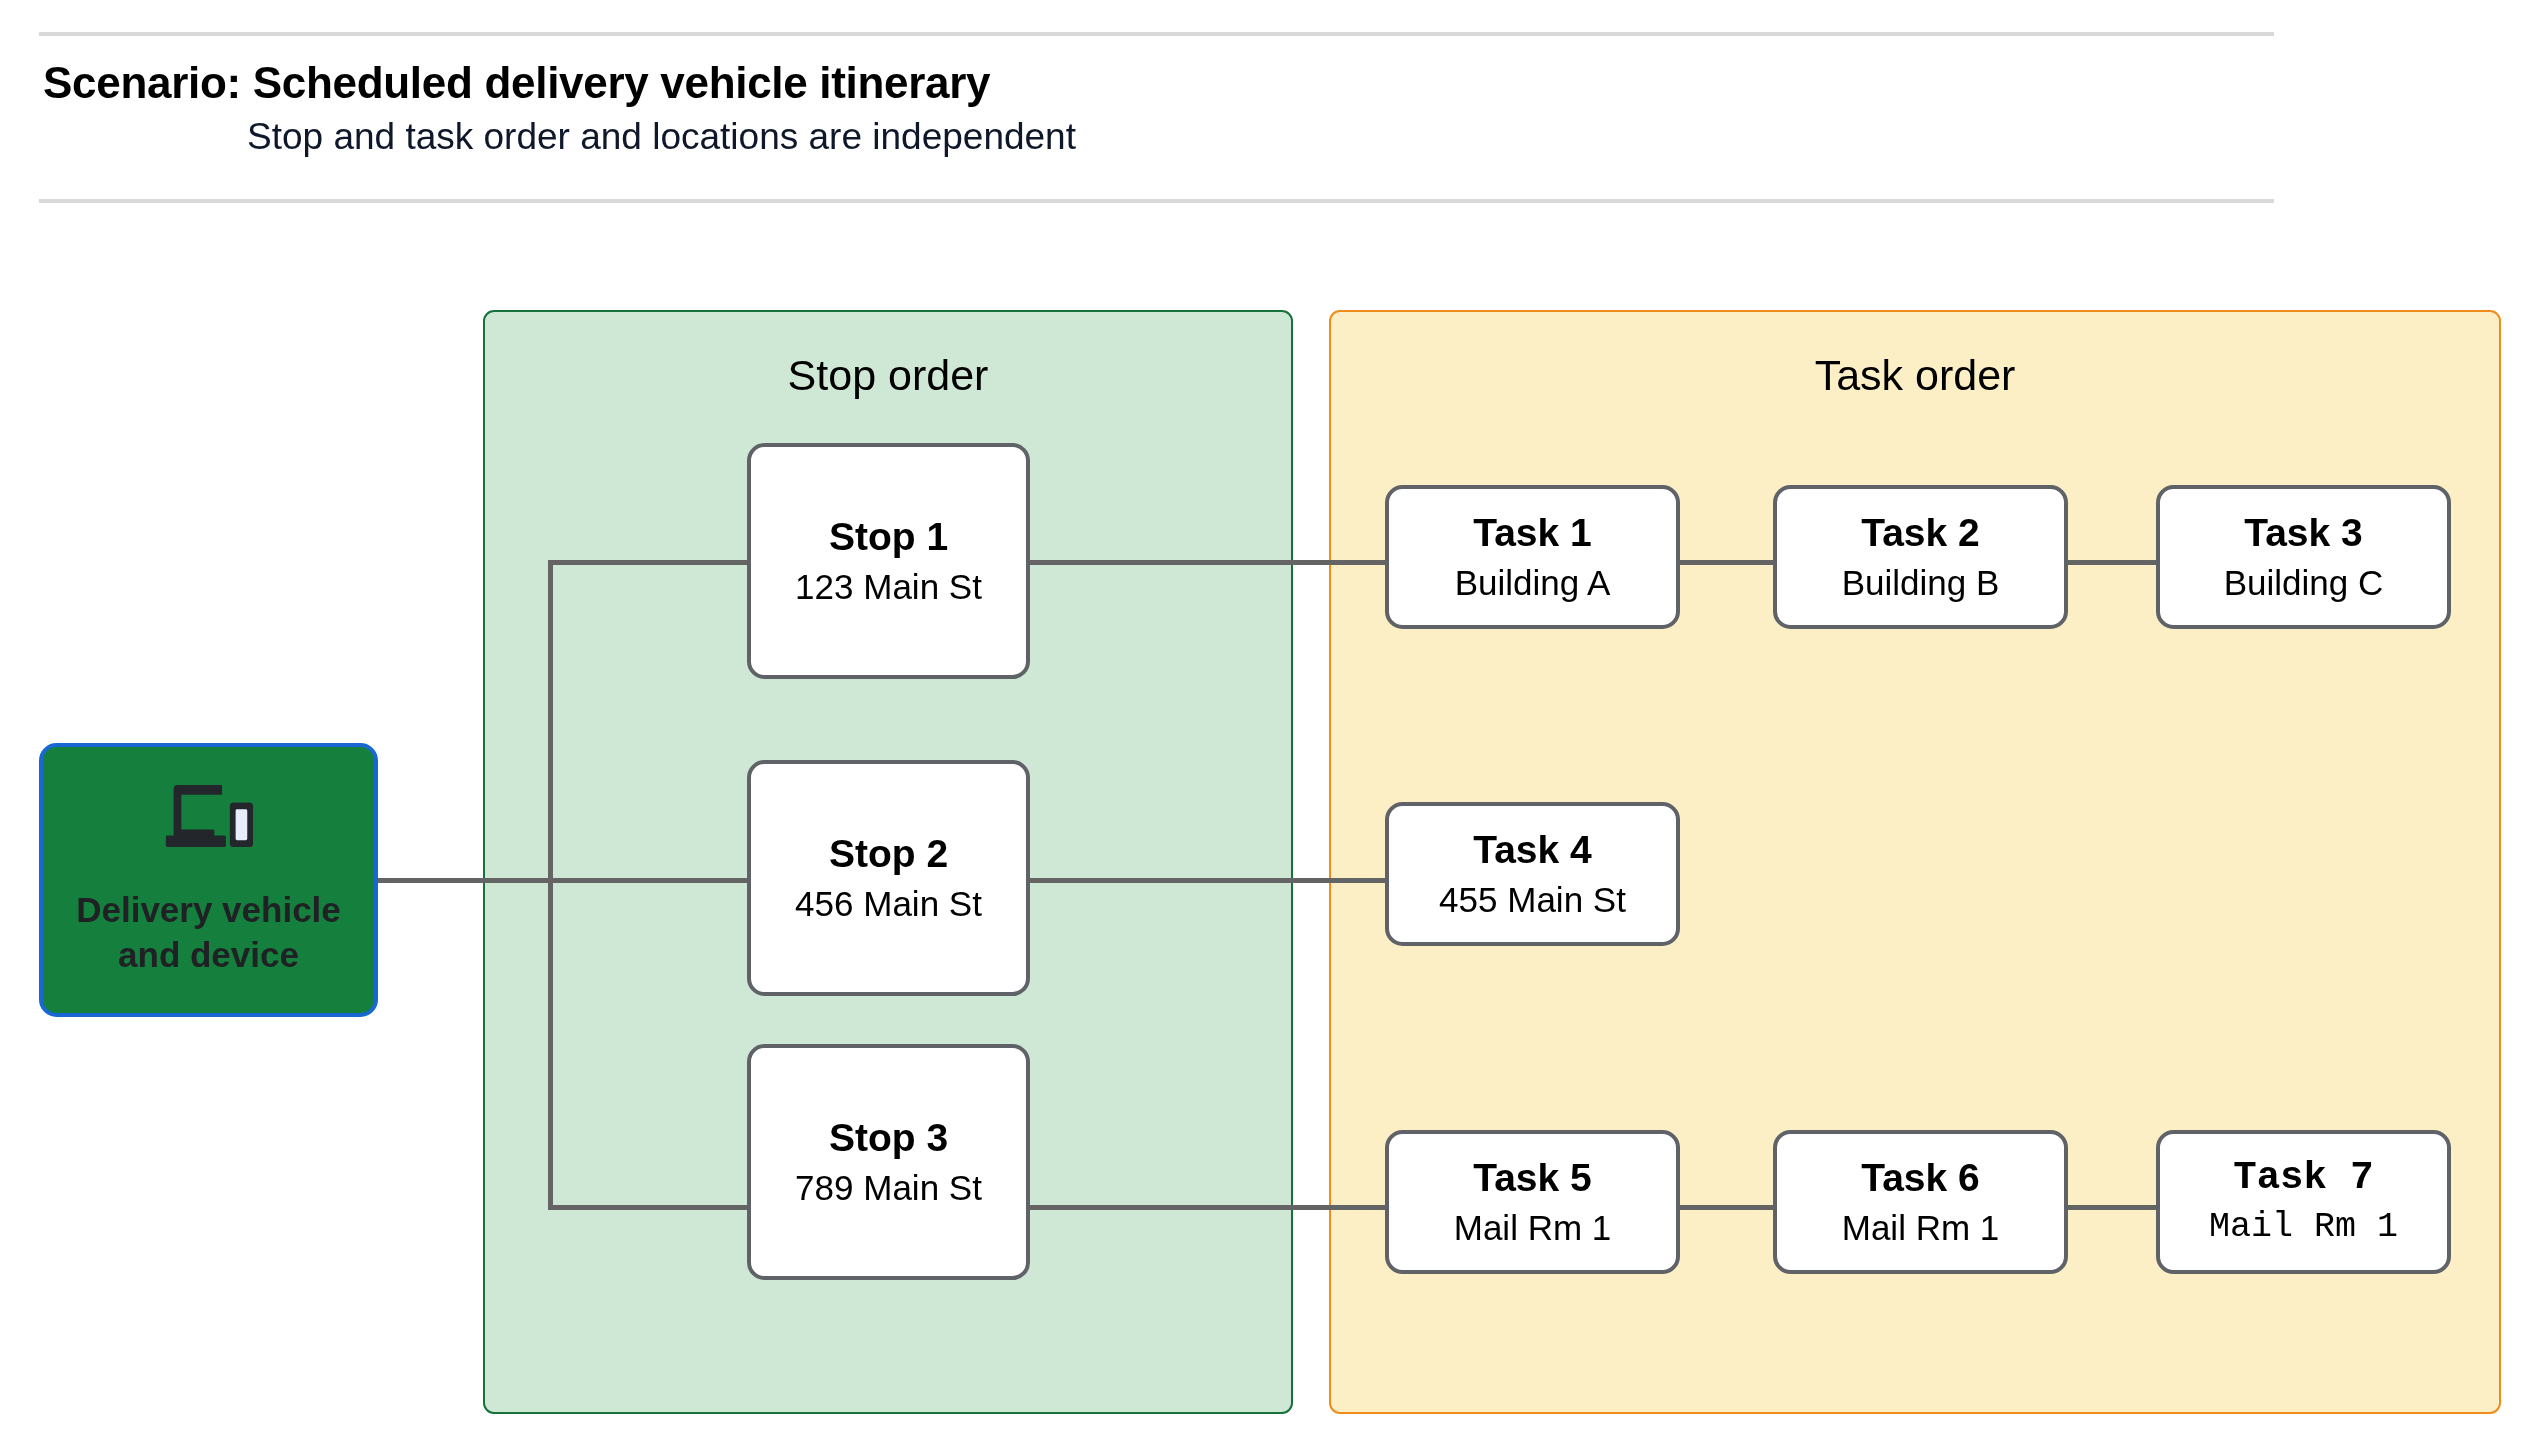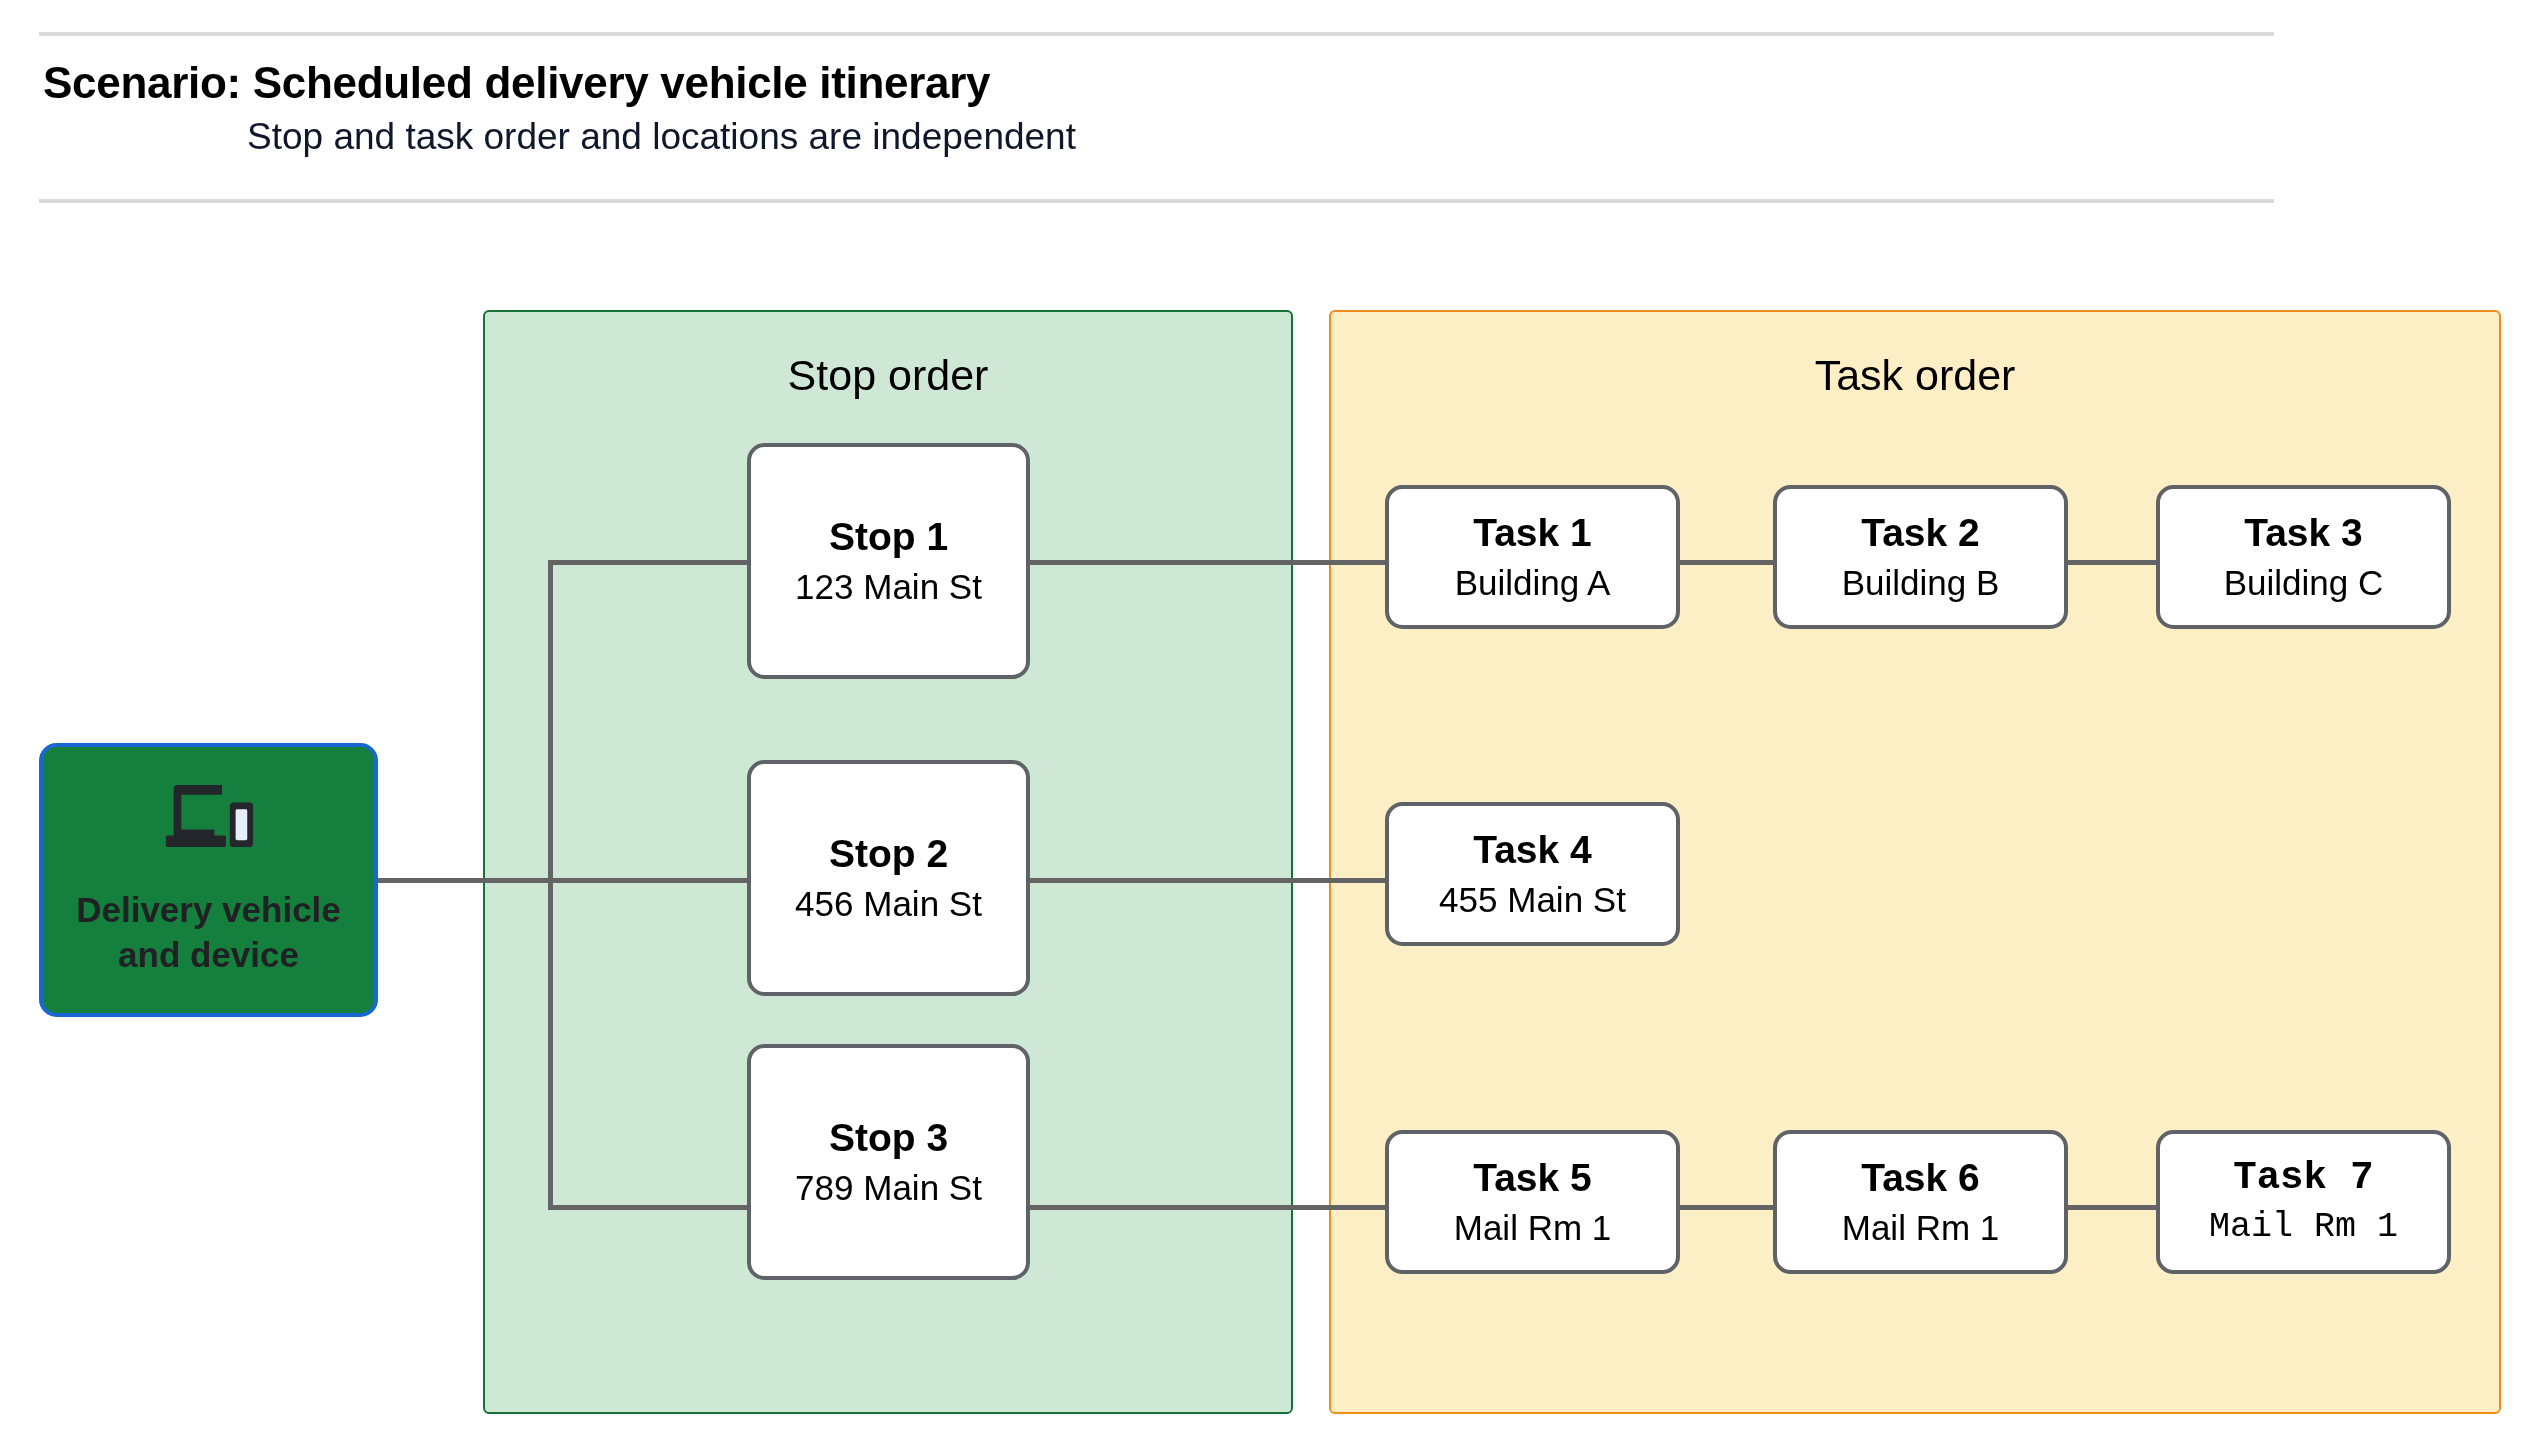--- a/index.html
+++ b/index.html
@@ -50,21 +50,21 @@
     top: 116px;
     font-size: 37px;
     font-weight: 400;
     color: #0f172a;
     white-space: nowrap;
   }
 
   
   .group {
     position: absolute;
-    border-radius: 6px;
+    border-radius: 11px;
     box-sizing: border-box;
   }
   .group-title {
     position: absolute;
     top: 39px;
     left: 0;
     right: 0;
     text-align: center;
     font-size: 43px;
     font-weight: 400;

